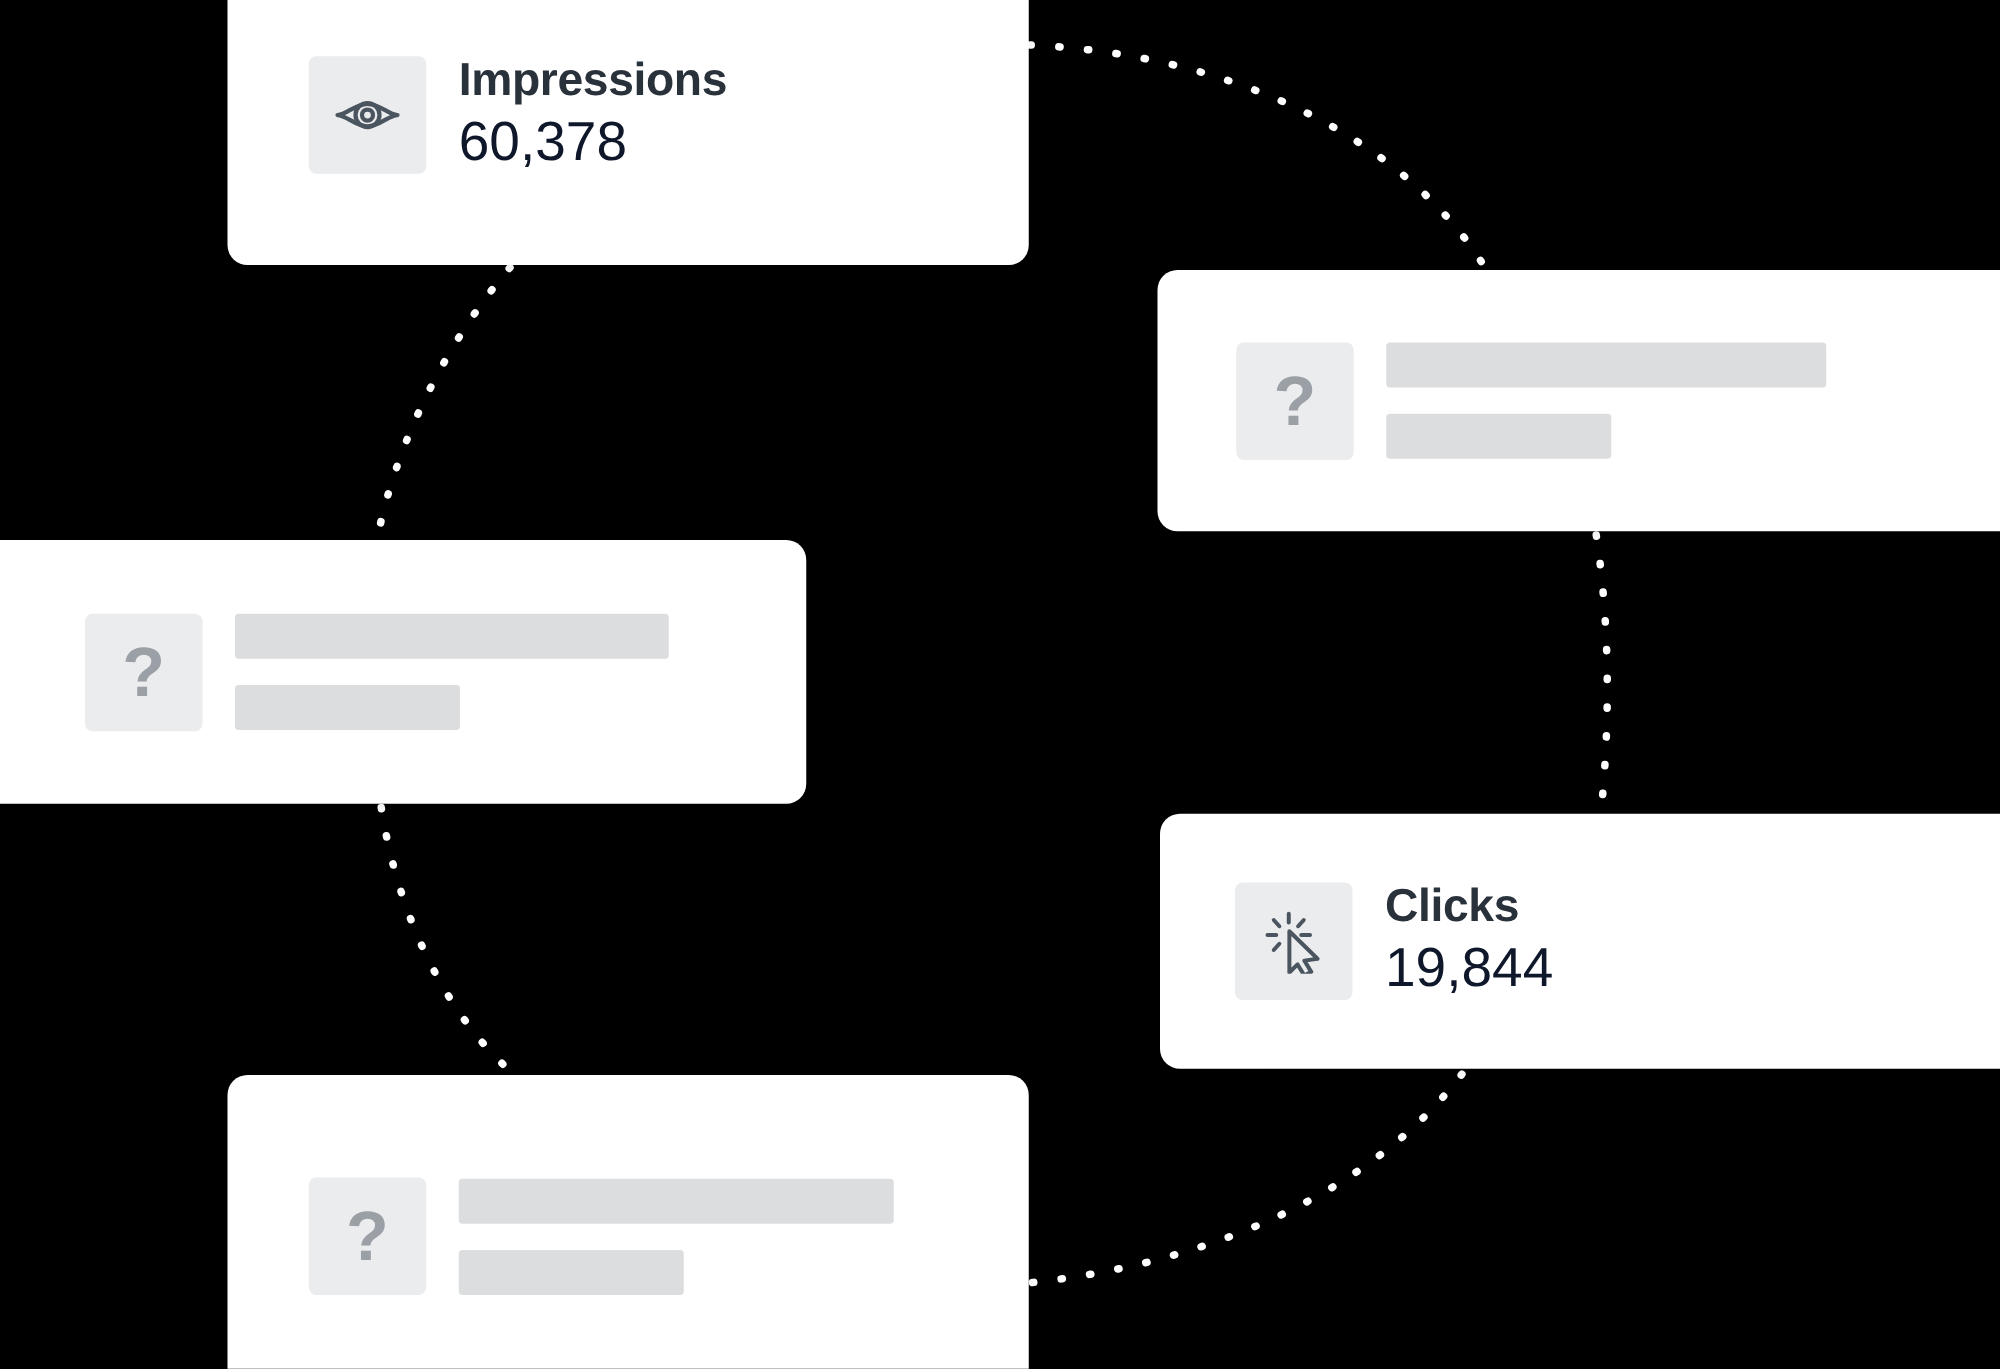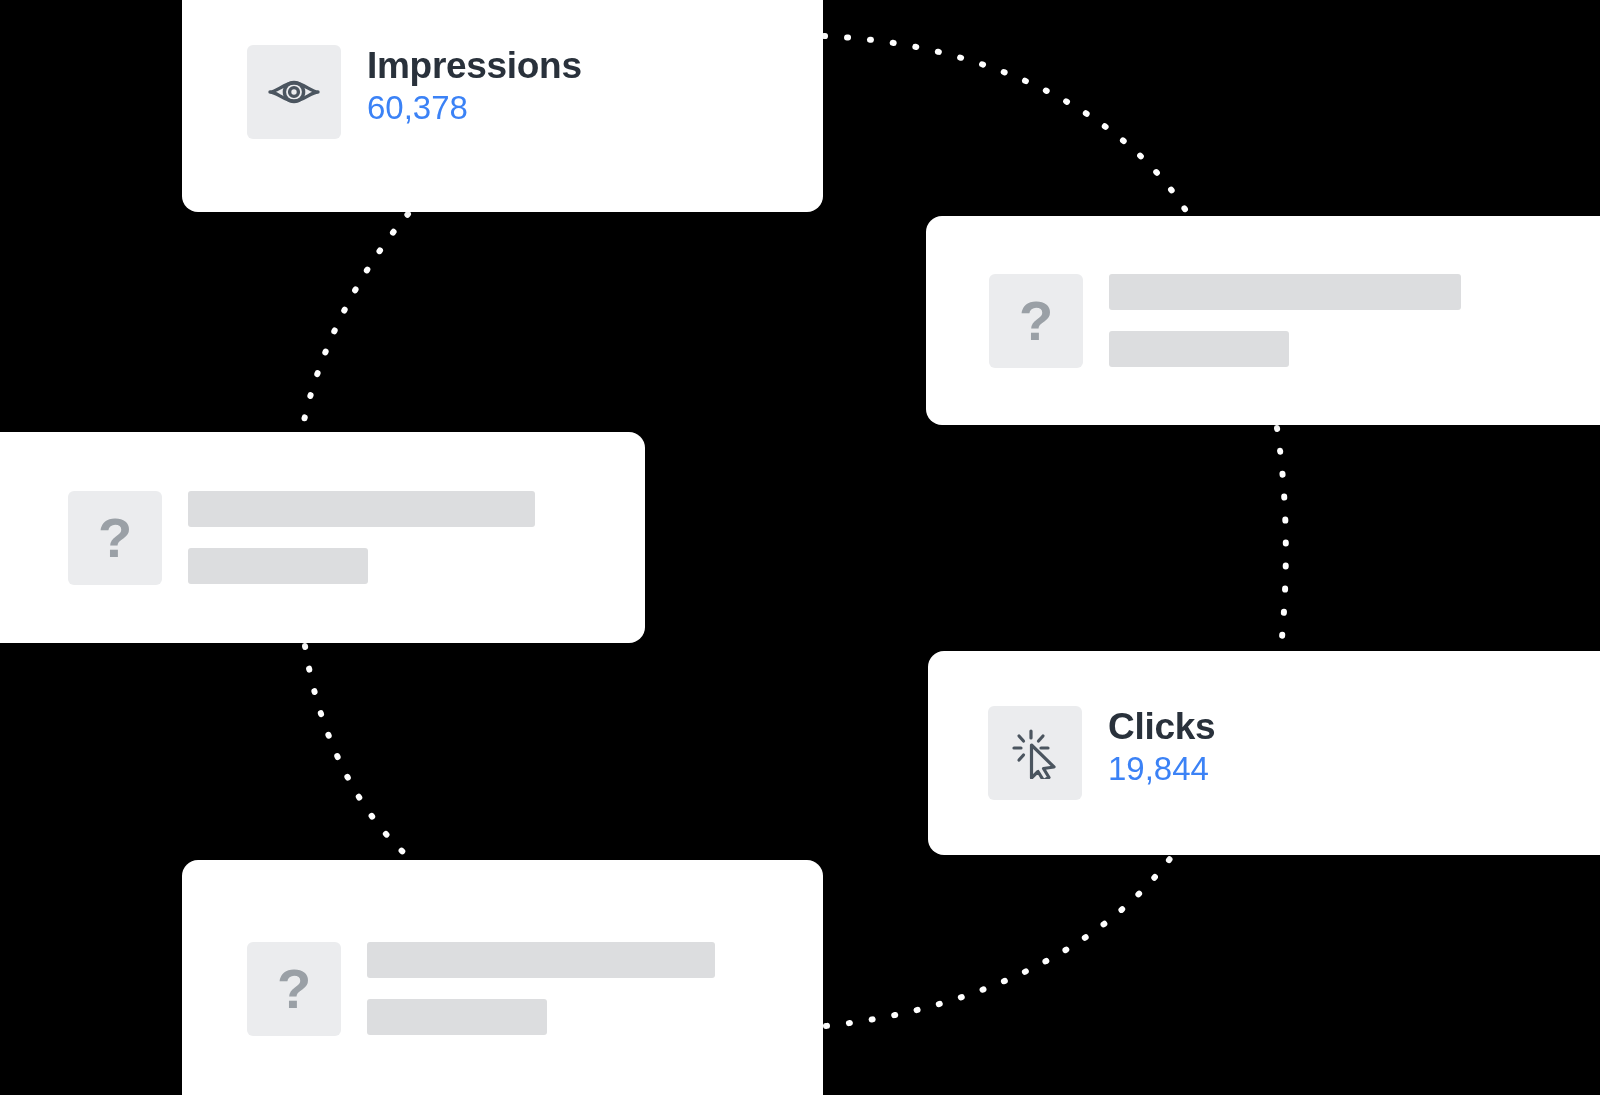--- a/index.html
+++ b/index.html
@@ -11,38 +11,38 @@
   .card{
     position:absolute;
     background:#ffffff;
     border-radius:16px;
     box-shadow:0 2px 10px rgba(0,0,0,0.10);
     display:flex;
     align-items:center;
     box-sizing:border-box;
   }
 
-  .card-inner{display:flex;align-items:flex-start;padding-left:10px;}
+  .card-inner{display:flex;align-items:center;padding-left:10px;}
 
   .icon-box{
     width:94px;height:94px;
     background:#ebecee;
     border-radius:6px;
     flex:0 0 auto;
     display:flex;align-items:center;justify-content:center;
   }
   .icon-box svg{display:block;}
 
   .metric-text{margin-left:26px;display:flex;flex-direction:column;justify-content:center;}
   .metric-title{
     font-size:37px;font-weight:700;color:#29313b;line-height:1.12;
     letter-spacing:-0.3px;
   }
   .metric-value{
-    font-size:33px;font-weight:400;color:#3b82f6;line-height:1.22;margin-top:2px;
+    font-size:44px;font-weight:400;color:#0f172a;line-height:1.22;margin-top:2px;
   }
 
   .ph-text{margin-left:26px;display:flex;flex-direction:column;justify-content:center;}
   .ph-bar{background:#dcdddf;border-radius:3px;}
   .ph-bar.long{height:36px;}
   .ph-bar.short{height:36px;margin-top:21px;}
 
   .qmark{
     font-size:56px;font-weight:700;color:#9aa0a6;line-height:1;
     font-family:"Liberation Sans",sans-serif;

